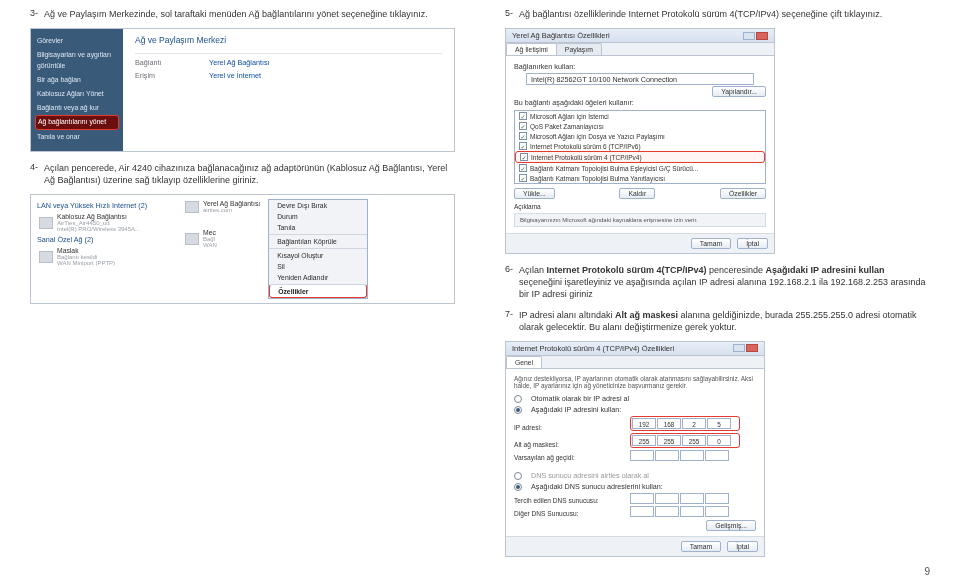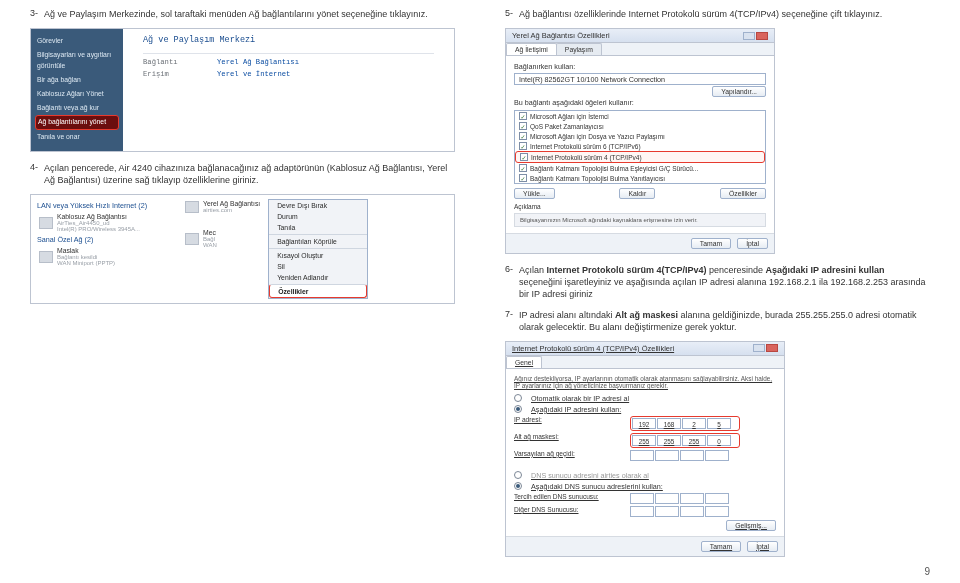--- a/index.html
+++ b/index.html
@@ -44,21 +44,21 @@
   .sidebar-dark {
     background: #3a5a7a;
     color: #dce8f2;
     width: 92px;
     padding: 6px 4px;
     font-size: 6.8px;
     line-height: 1.6;
   }
   .sidebar-dark .sitem { padding: 1px 2px; margin-bottom: 1px; }
   .sitem.hl { background: #6b0e0e; color: #fff; border: 1px solid #e63a2e; border-radius: 3px; }
-  .main-white { flex: 1; background: #fff; padding: 6px 20px; font-family: Liberation Mono, monospace; }
+  .main-white { flex: 1; background: #fff; padding: 6px 12px; }
   .mw-title { font-size: 8.5px; color: #1a4d8f; padding-bottom: 4px; }
   .net-row { display: flex; align-items: center; gap: 18px; margin: 6px 0; padding: 2px 4px; }
   .net-icon { width: 26px; height: 24px; background: #e2e7ee; border: 1px solid #c2c9d4; }
   .net-name { color: #0b4da2; }
   .net-sub { color: #6a6f76; font-size: 6.5px; }
   .divider { border-top: 1px solid #dfe3ea; margin: 4px 0; }
   .prop-row { display: flex; gap: 18px; margin: 2px 0 4px 0; }
   .prop-label { color: #6a6f76; width: 56px; }
   .prop-val { color: #0b4da2; }
   
@@ -78,33 +78,33 @@
   }
   .ctx-menu .mi { padding: 2px 8px; color: #2a2a2a; }
   .ctx-menu .mi.sep { border-top: 1px solid #cfd6e0; margin-top: 1px; padding-top: 3px; }
   .mi.hl { background: #fff; border: 1px solid #e63a2e; border-radius: 3px; color: #222; font-weight: bold; }
   
   .ss3 { width: 270px; }
   .tabstrip { display: flex; border-bottom: 1px solid #bdc4d1; background: #eef2f7; font-size: 6.8px; }
   .tab { padding: 2px 8px; border: 1px solid #bdc4d1; border-bottom: none; background: #fff; margin-right: -1px; border-radius: 2px 2px 0 0; }
   .tab.inactive { background: #e6ebf1; }
   .pane { padding: 6px 8px; background: #fff; }
-  .field-row { display: flex; align-items: flex-end; margin: 2px 0; gap: 2px; }
+  .field-row { display: flex; align-items: flex-end; margin: 2px 12px; gap: 2px; }
   .txtbox { flex: 1; border: 1px solid #9fb1cc; background: #fff; padding: 1px 4px; height: 12px; overflow: hidden; }
   .btn { border: 1px solid #9fb1cc; background: linear-gradient(#fff,#e6ecf3); padding: 1px 8px; font-size: 6.8px; border-radius: 2px; text-align: center; }
   .list-box { border: 1px solid #9fb1cc; background: #fff; margin: 3px 0; }
   .li-row { display: flex; align-items: center; gap: 3px; padding: 1px 4px; font-size: 6.5px; }
   .chk { width: 8px; height: 8px; border: 1px solid #7d8ea6; background: #fff; display: inline-flex; align-items: center; justify-content: center; font-size: 6px; color: #2a6d2a; }
   .li-row.hl { background: #fff6f4; border: 1px solid #e63a2e; border-radius: 3px; }
   .btn-row { display: flex; gap: 6px; justify-content: space-between; margin: 4px 0; }
   .desc-box { background: #f1f3f7; border: 1px solid #d6dbe2; padding: 3px 5px; font-size: 6px; color: #555; margin-top: 3px; }
   .dlg-footer { display: flex; justify-content: flex-end; gap: 6px; padding: 4px 6px; background: #eef2f7; border-top: 1px solid #d6dbe2; }
   
-  .ss4 { width: 280px; text-decoration: underline; }
-  .ip-row { display: flex; align-items: flex-start; margin: 2px 0; gap: 6px; }
+  .ss4 { width: 260px; }
+  .ip-row { display: flex; align-items: flex-end; margin: 2px 0; gap: 6px; }
   .ip-label { width: 110px; color: #333; font-size: 6.6px; }
   .ip-input { display: flex; gap: 1px; width: 110px; }
   .oct { width: 24px; height: 11px; border: 1px solid #9fb1cc; background: #fff; text-align: center; font-size: 6.4px; line-height: 11px; }
   .ip-input.hl { border: 1px solid #e63a2e; border-radius: 3px; padding: 1px; }
   .radio { width: 8px; height: 8px; border: 1px solid #7c8796; border-radius: 50%; display: inline-block; margin-right: 3px; position: relative; }
   .radio.sel::after { content: ""; width: 4px; height: 4px; background: #3a5a7a; border-radius: 50%; position: absolute; top: 1px; left: 1px; }
   .pagenum { position: absolute; bottom: 6px; right: 30px; font-size: 10px; color: #555; }
   .bold { font-weight: bold; margin-top: 12px; }
 </style>
 </head>

